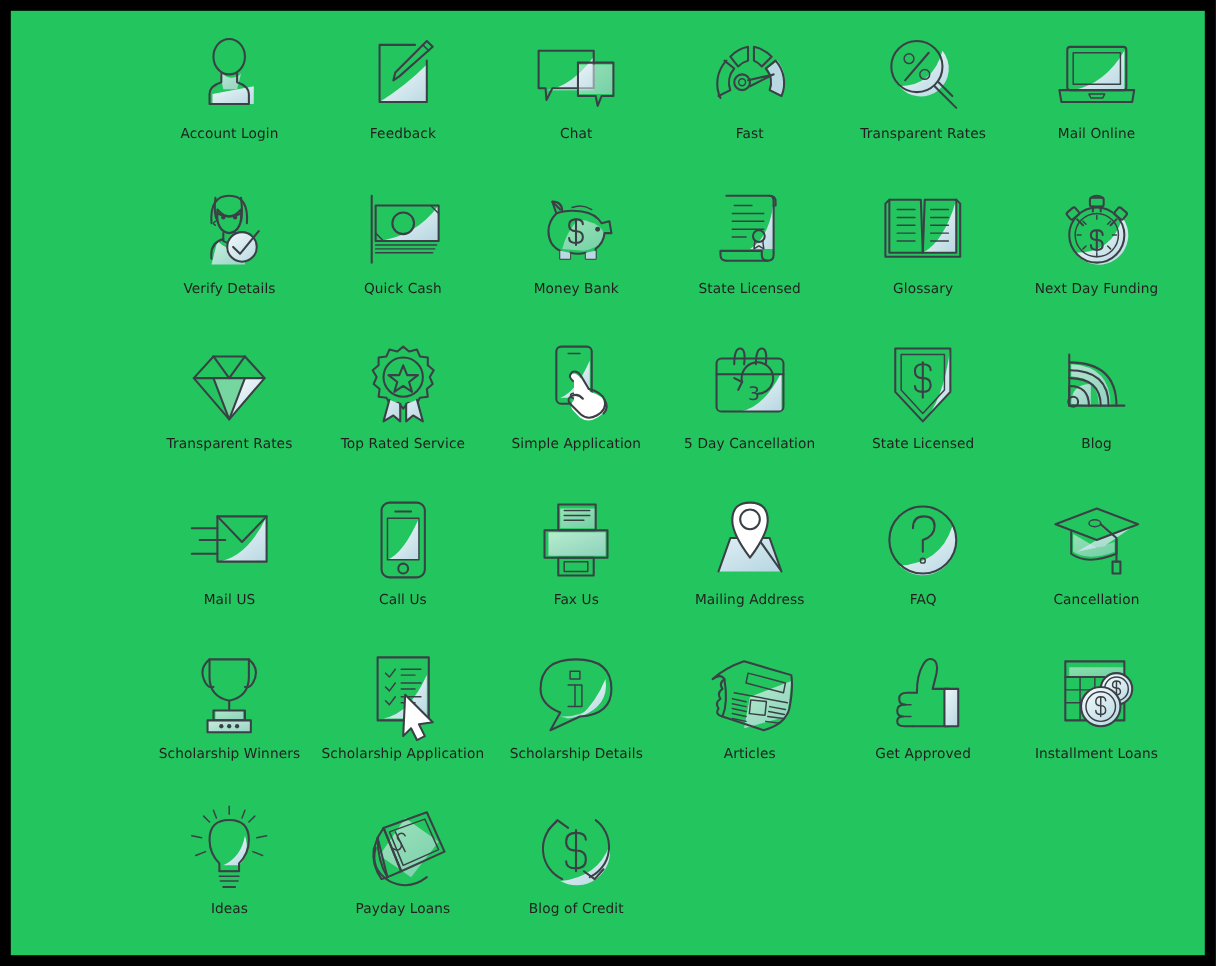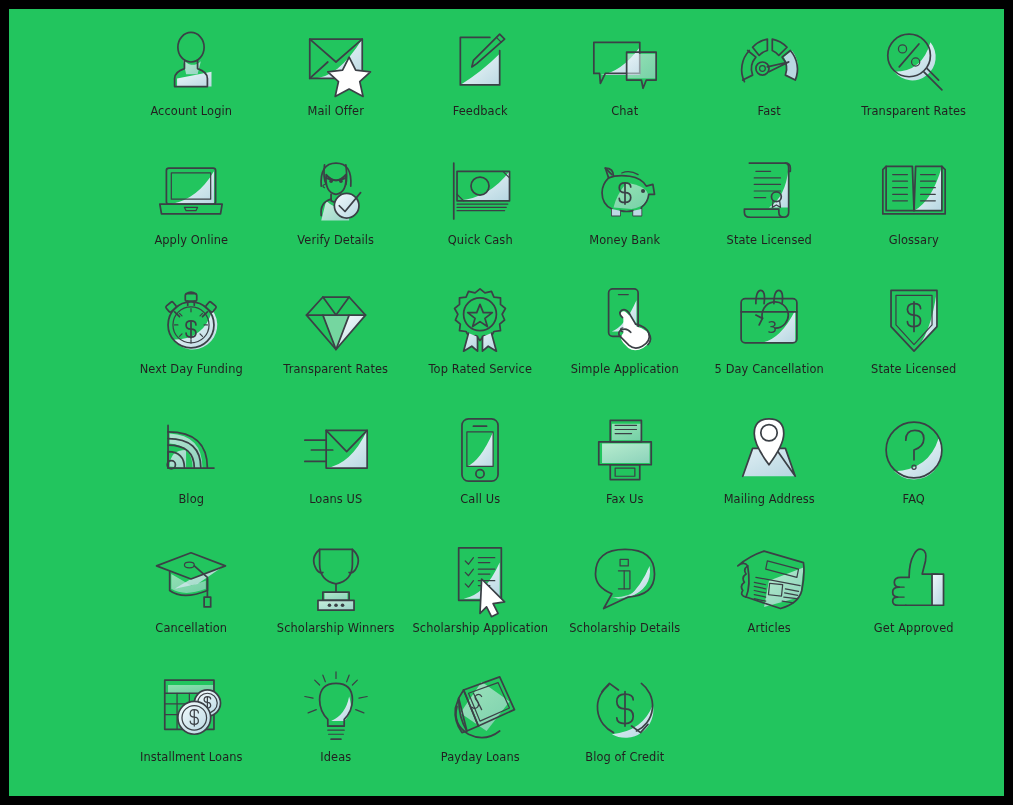--- a/index.html
+++ b/index.html
@@ -97,40 +97,20 @@
             </defs>
           <path class="sh" fill="url(#g1)" d="M33 70 L75 62 L75 80 L33 80 Z"></path>
           <path class="sh" fill="url(#g1)" d="M40 45 a14 16 0 0 0 22 4 l-4 16 h-14 z" opacity="0.75"></path>
           <ellipse class="ln" cx="50" cy="32" rx="16" ry="18"></ellipse>
           <path class="ln" d="M42 48 L42 58 Q30 62 30 70 L30 80 L70 80 L70 70 Q70 62 58 58 L58 48"></path>
         </svg>
       </div>
       <div class="label">Account Login</div>
     </div>
 
-    <div class="cell">
-      <div class="icon-wrap">
-        <svg viewBox="0 0 100 100">
-          <defs>
-              <linearGradient id="g2" x1="0.2" y1="0" x2="1" y2="1">
-            <stop offset="0%" stop-color="#f2fafc"></stop>
-                <stop offset="100%" stop-color="#b9d8e2"></stop>
-              </linearGradient>
-            </defs>
-          <path class="sh" fill="url(#g2)" d="M82 22 L82 70 L22 70 Q52 70 82 22 Z"></path>
-          <rect class="ln" x="18" y="22" width="64" height="48"></rect>
-          <path class="ln" d="M18 22 L50 50 L82 22"></path>
-          <path class="ln" d="M18 70 L40 50"></path>
-          <path class="ln" d="M82 70 L62 52"></path>
-          <path class="sh" fill="#ffffff" d="M66 44 L74 60 L92 62 L79 74 L83 92 L66 83 L49 92 L53 74 L40 62 L58 60 Z"></path>
-          <path class="ln" d="M66 44 L74 60 L92 62 L79 74 L83 92 L66 83 L49 92 L53 74 L40 62 L58 60 Z"></path>
-        </svg>
-      </div>
-      <div class="label">Mail Offer</div>
-    </div>
 
     <div class="cell">
       <div class="icon-wrap">
         <svg viewBox="0 0 100 100">
           <defs>
               <linearGradient id="g3" x1="0" y1="0" x2="1" y2="1">
             <stop offset="0%" stop-color="#f4fbfc"></stop>
                 <stop offset="100%" stop-color="#bcd9e3"></stop>
               </linearGradient>
             </defs>
@@ -208,21 +188,21 @@
                 <stop offset="100%" stop-color="#b9d8e2"></stop>
               </linearGradient>
             </defs>
           <path class="sh" fill="url(#g7)" d="M26 66 L78 66 L78 26 Q58 60 26 66 Z"></path>
           <rect class="ln" x="20" y="22" width="60" height="44" rx="3"></rect>
           <rect class="ln-thin" x="26" y="28" width="48" height="32"></rect>
           <path class="ln" d="M12 66 L88 66 L86 78 L14 78 Z"></path>
           <path class="ln-thin" d="M42 70 L58 70 L56 74 L44 74 Z"></path>
         </svg>
       </div>
-      <div class="label">Apply Online</div>
+      <div class="label">Mail Online</div>
     </div>
 
     <div class="cell">
       <div class="icon-wrap">
         <svg viewBox="0 0 100 100">
           <defs>
               <linearGradient id="g8" x1="0" y1="0" x2="1" y2="1">
             <stop offset="0%" stop-color="#f2fafc"></stop>
                 <stop offset="100%" stop-color="#b9d8e2"></stop>
               </linearGradient>
@@ -509,21 +489,21 @@
               </linearGradient>
             </defs>
           <path class="sh" fill="url(#g20)" d="M38 72 L88 72 L88 26 Q68 68 38 72 Z"></path>
           <rect class="ln" x="38" y="26" width="50" height="46"></rect>
           <path class="ln" d="M38 26 L63 52 L88 26"></path>
           <path class="ln" d="M12 38 L38 38"></path>
           <path class="ln" d="M20 50 L46 50"></path>
           <path class="ln" d="M12 64 L38 64"></path>
         </svg>
       </div>
-      <div class="label">Loans US</div>
+      <div class="label">Mail US</div>
     </div>
 
     <div class="cell">
       <div class="icon-wrap">
         <svg viewBox="0 0 100 100">
           <defs>
               <linearGradient id="g21" x1="0.2" y1="0" x2="1" y2="1">
             <stop offset="0%" stop-color="#f4fbfc"></stop>
                 <stop offset="100%" stop-color="#bcd9e3"></stop>
               </linearGradient>

